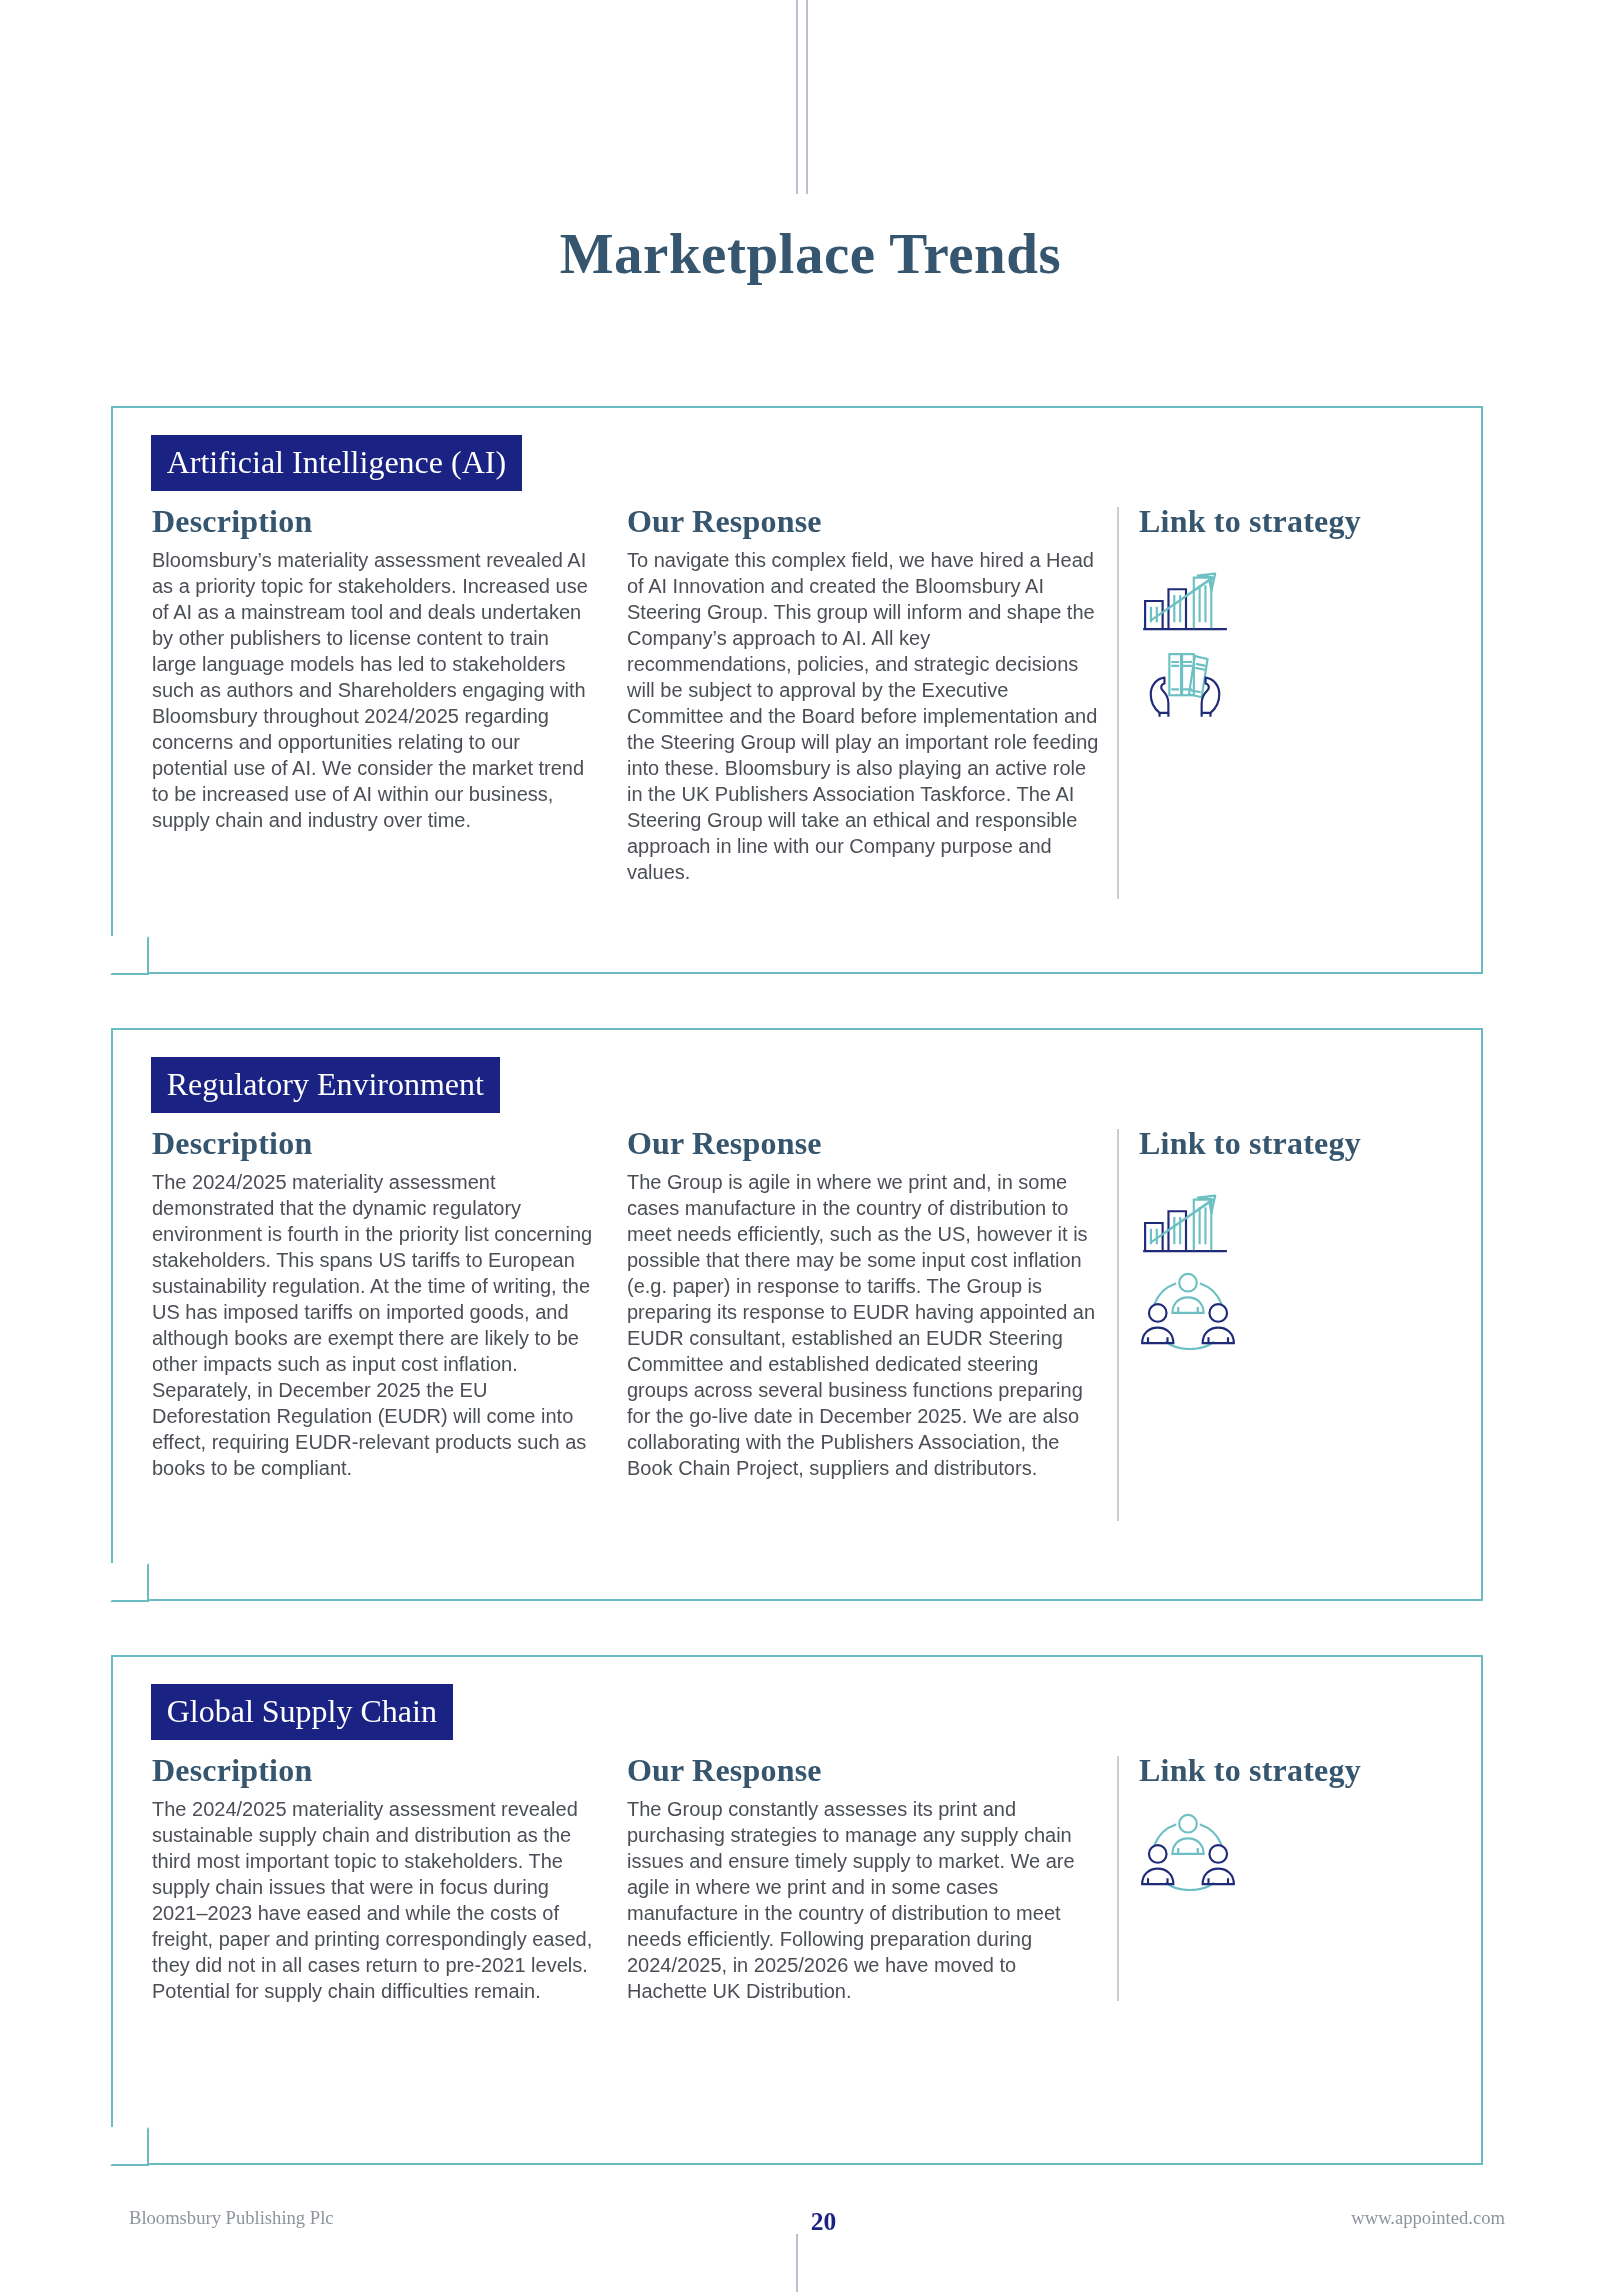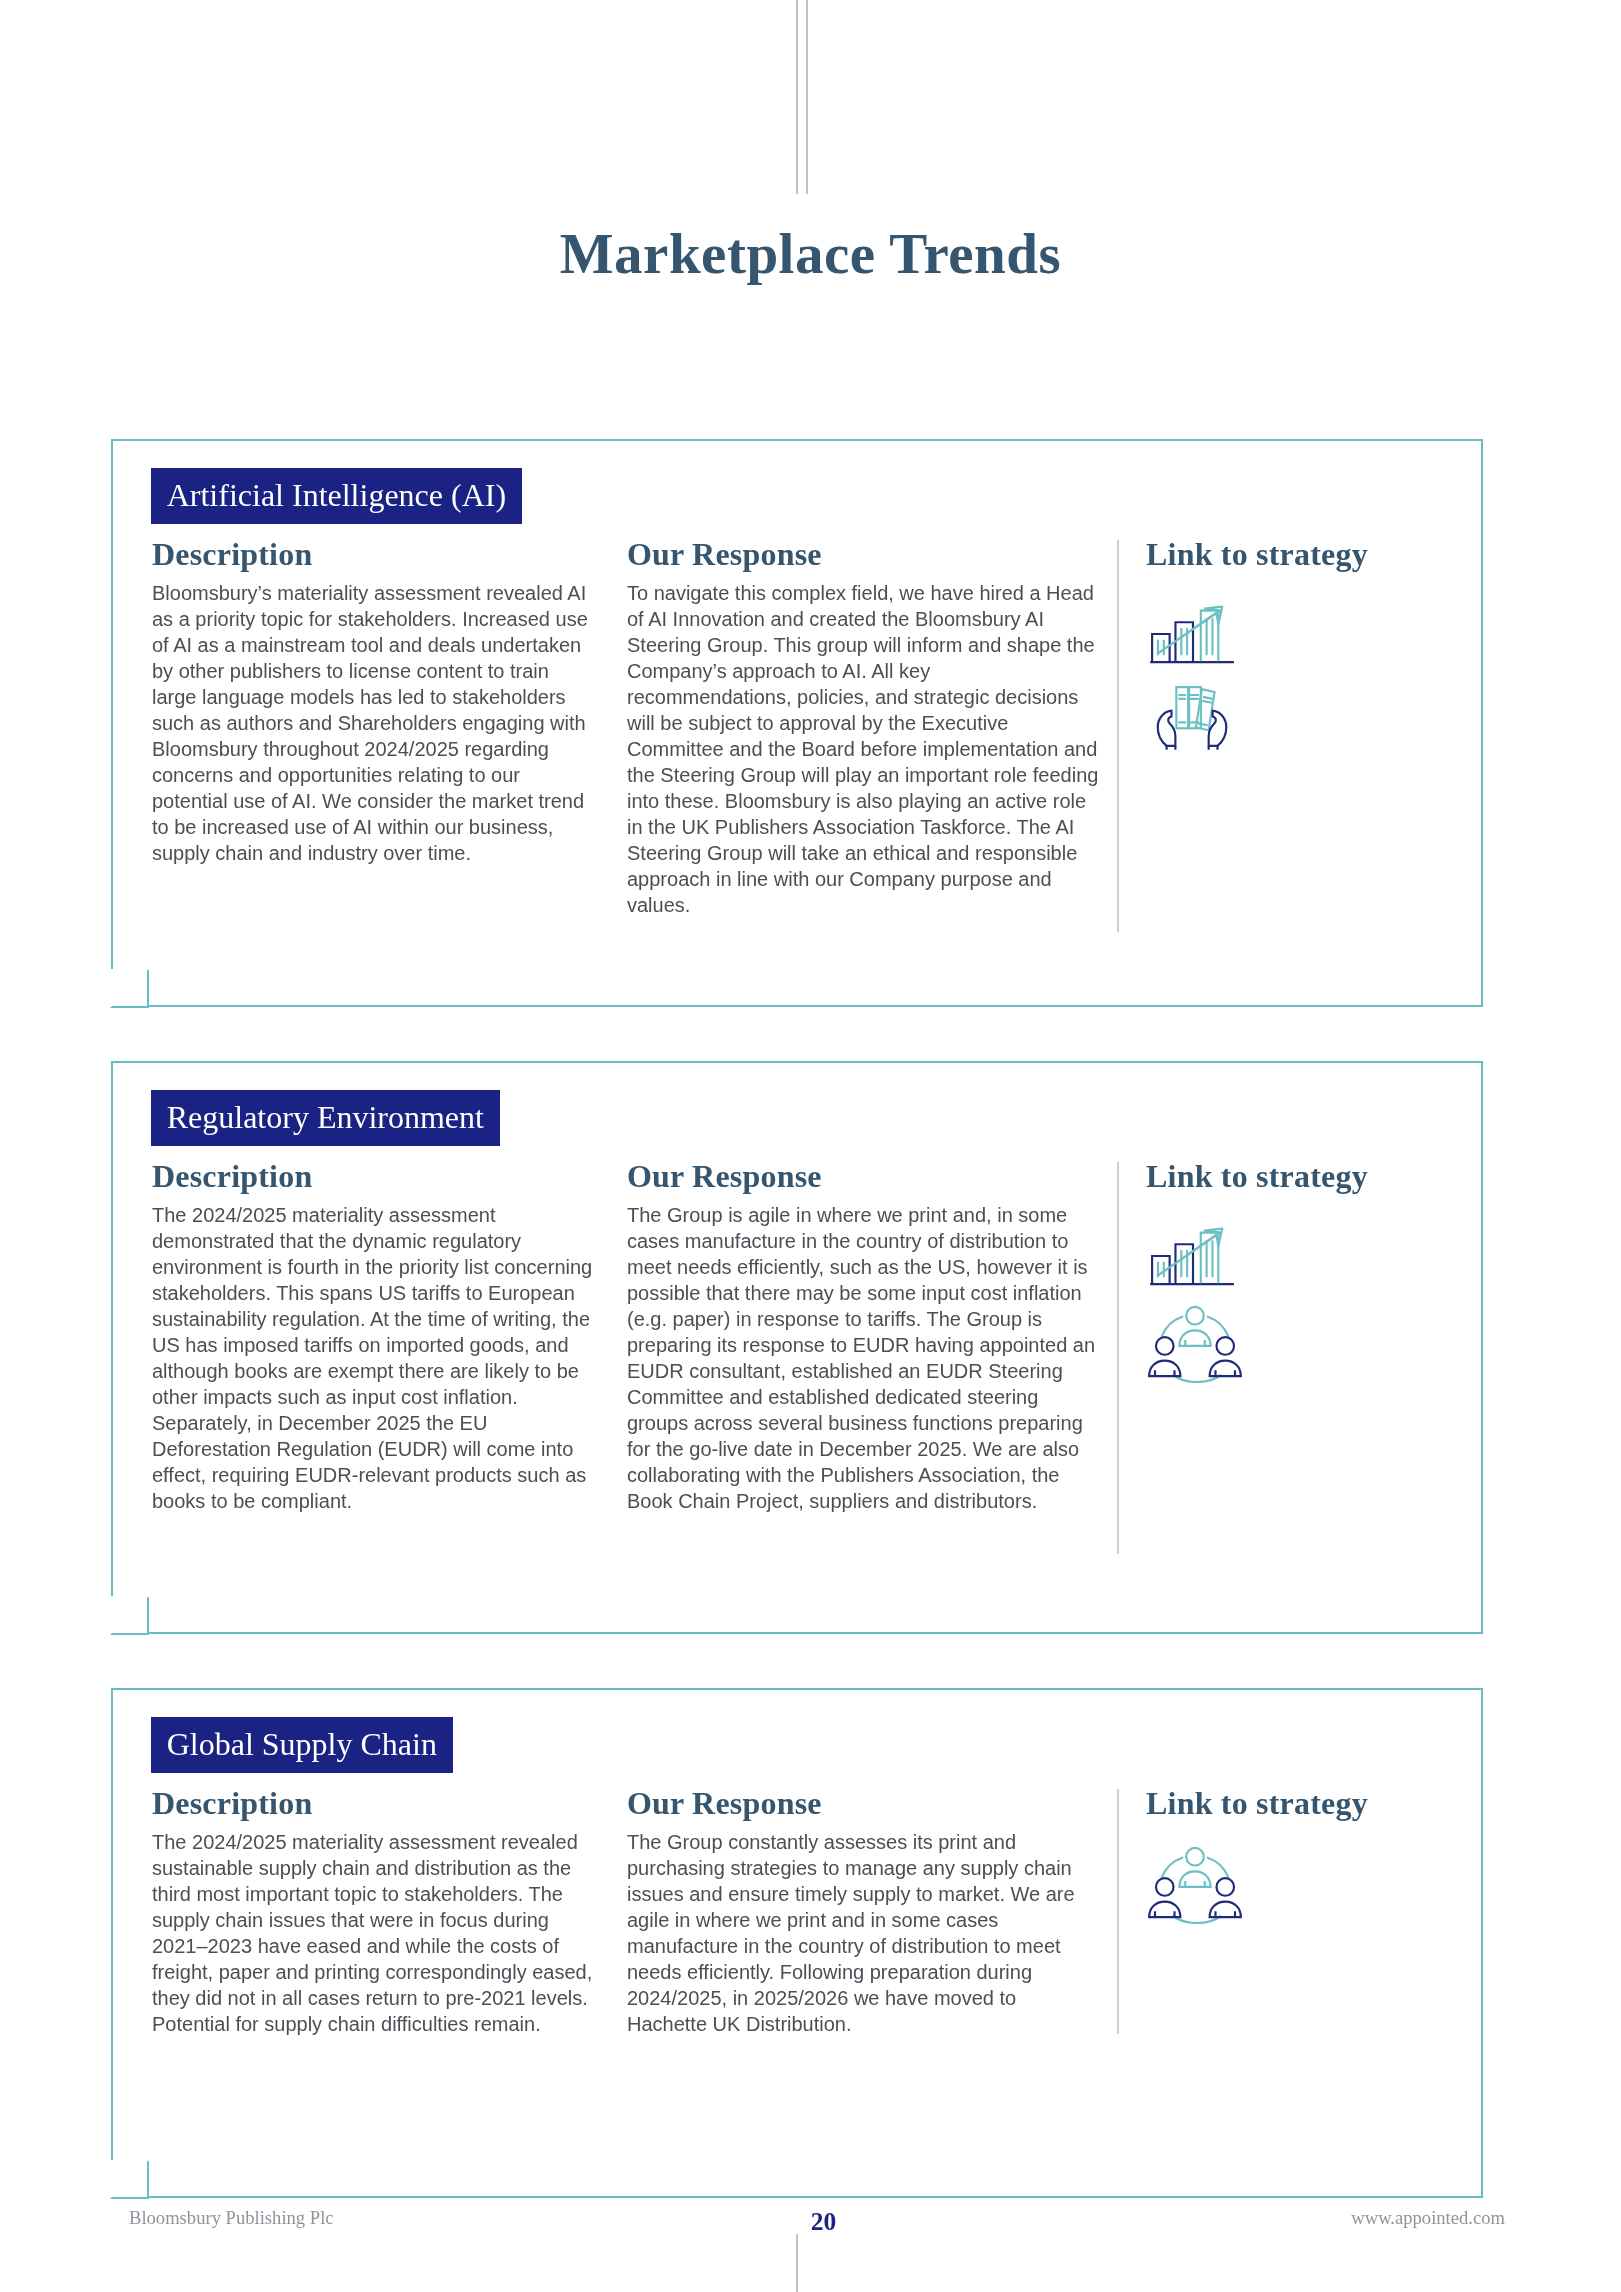--- a/index.html
+++ b/index.html
@@ -48,21 +48,21 @@
     font-family: "Liberation Serif", serif;
     font-weight: bold;
     font-size: 57px;
     letter-spacing: 0.5px;
     color: #35566e;
   }
 
   
   .cards {
     position: absolute;
-    top: 439px;
+    top: 406px;
     left: 111px;
     width: 1372px;
   }
 
   .card {
     position: relative;
     border: 2.5px solid #69bcc2;
     background: #ffffff;
     margin-bottom: 54px;
   }
@@ -110,21 +110,21 @@
   .card-body {
     display: flex;
     align-items: flex-start;
     padding: 11.8px 0 0 39px;
   }
 
   .col-description { width: 475px; padding-right: 29px; }
   .col-response    { width: 490px; padding-right: 17px; }
   .col-strategy    {
     width: 284px;
-    padding-left: 29px;
+    padding-left: 22px;
     position: relative;
   }
   .col-strategy::before {
     content: "";
     position: absolute;
     left: 0;
     top: 3.9px;
     width: 2px;
     height: 392px;
     background: #c9cfd6;

